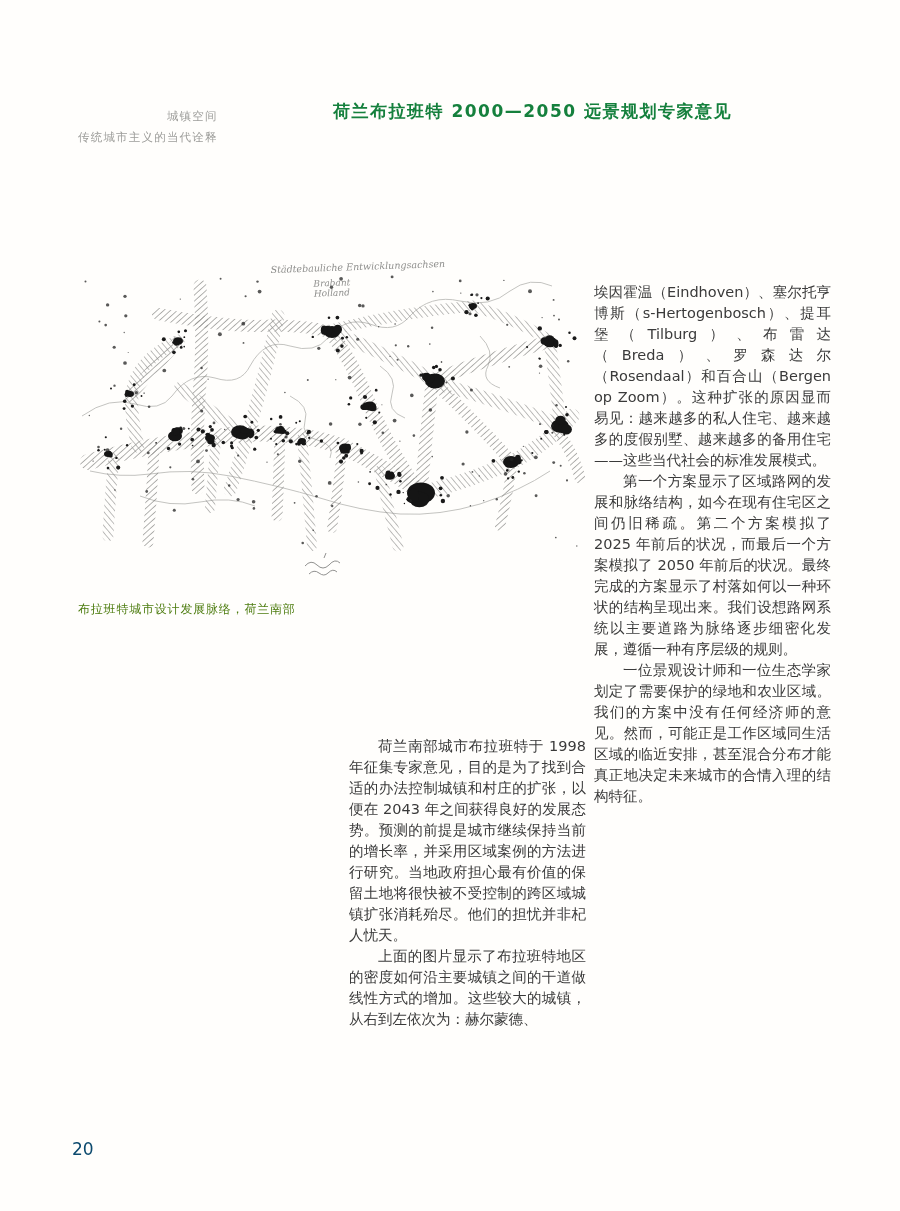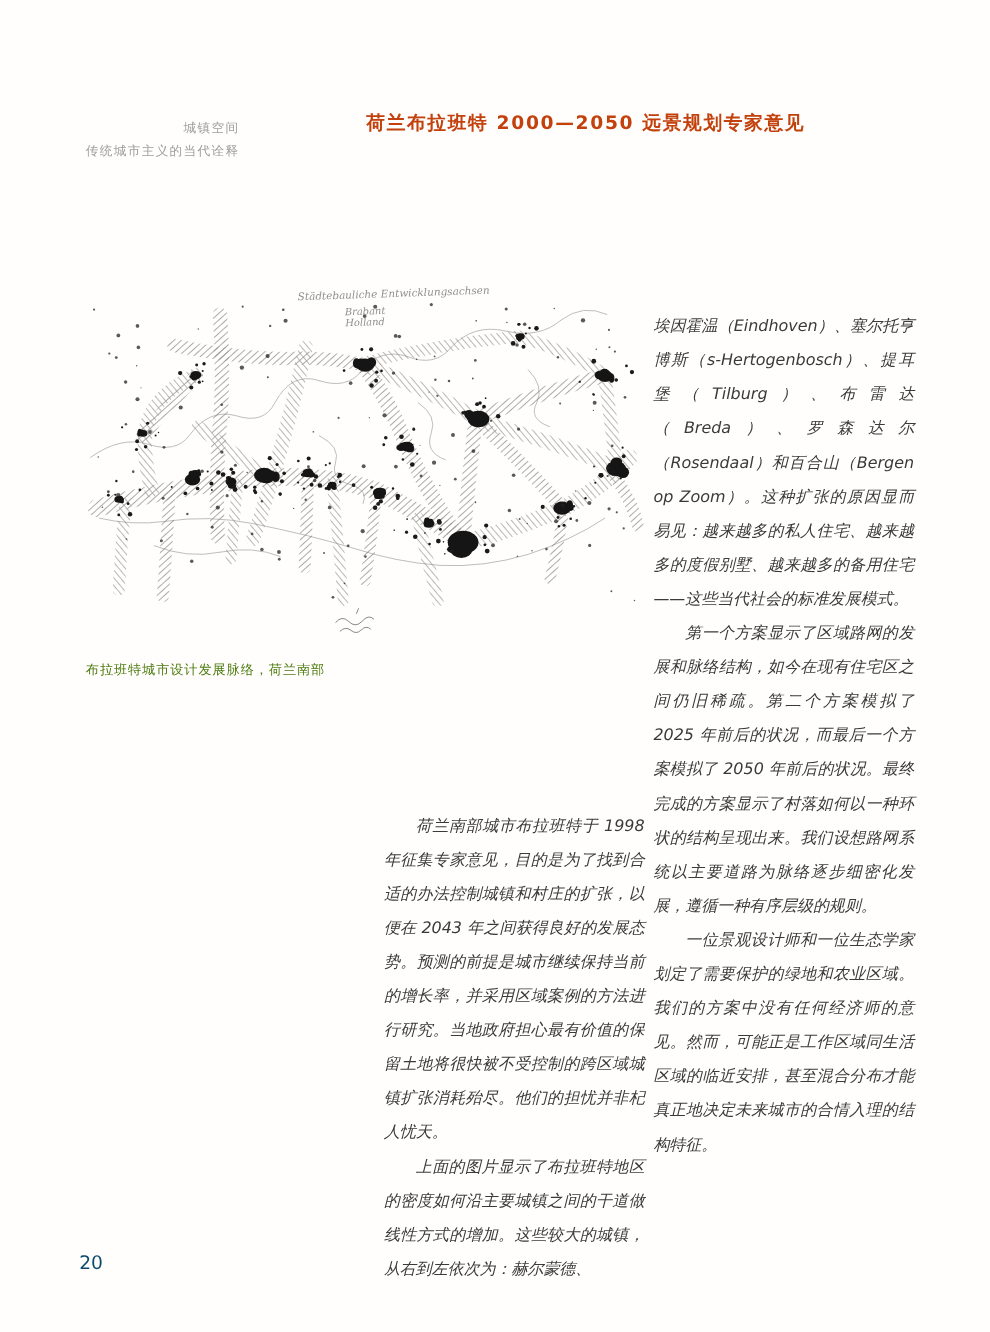--- a/index.html
+++ b/index.html
@@ -1,26 +1,26 @@
 <!DOCTYPE html>
 <html><head>
 <meta charset="utf-8">
 <style>
   html,body{margin:0;padding:0;background:#ffffff;}
   .page{position:relative;width:900px;height:1211px;background:#fffefc;overflow:hidden;
         font-family:"DejaVu Sans",sans-serif;}
   .kicker{position:absolute;left:78px;top:106px;font-size:11.5px;line-height:21px;
           color:#9d9d9a;letter-spacing:1.2px;text-align:right;}
   .article-title{position:absolute;left:333px;top:100px;margin:0;font-size:17px;
-          font-weight:bold;color:#c2410c;letter-spacing:1.5px;white-space:nowrap;}
+          font-weight:bold;color:#15803d;letter-spacing:1.5px;white-space:nowrap;}
   .map-figure{position:absolute;left:80px;top:246px;width:505px;height:352px;margin:0;}
   .fig-caption{position:absolute;left:78px;top:601px;font-size:12px;color:#4d7c0f;
           letter-spacing:0.8px;}
-  .col{position:absolute;width:237px;font-size:14.5px;line-height:31px;color:#3a3a3a;
-          text-align:justify;font-style:italic;}
+  .col{position:absolute;width:237px;font-size:14.5px;line-height:21px;color:#3a3a3a;
+          text-align:justify;}
   .col p{margin:0;text-indent:2em;}
   .col p.noindent{text-indent:0;}
   .col-left{left:349px;top:736px;}
   .col-right{left:594px;top:282px;}
   .pagenum{position:absolute;left:72px;top:1139px;font-size:17px;color:#0c4a6e;}
   .hand{font-family:"DejaVu Serif",serif;font-style:italic;fill:#8f8f8d;}
 </style>
 </head>
 <body>
 

